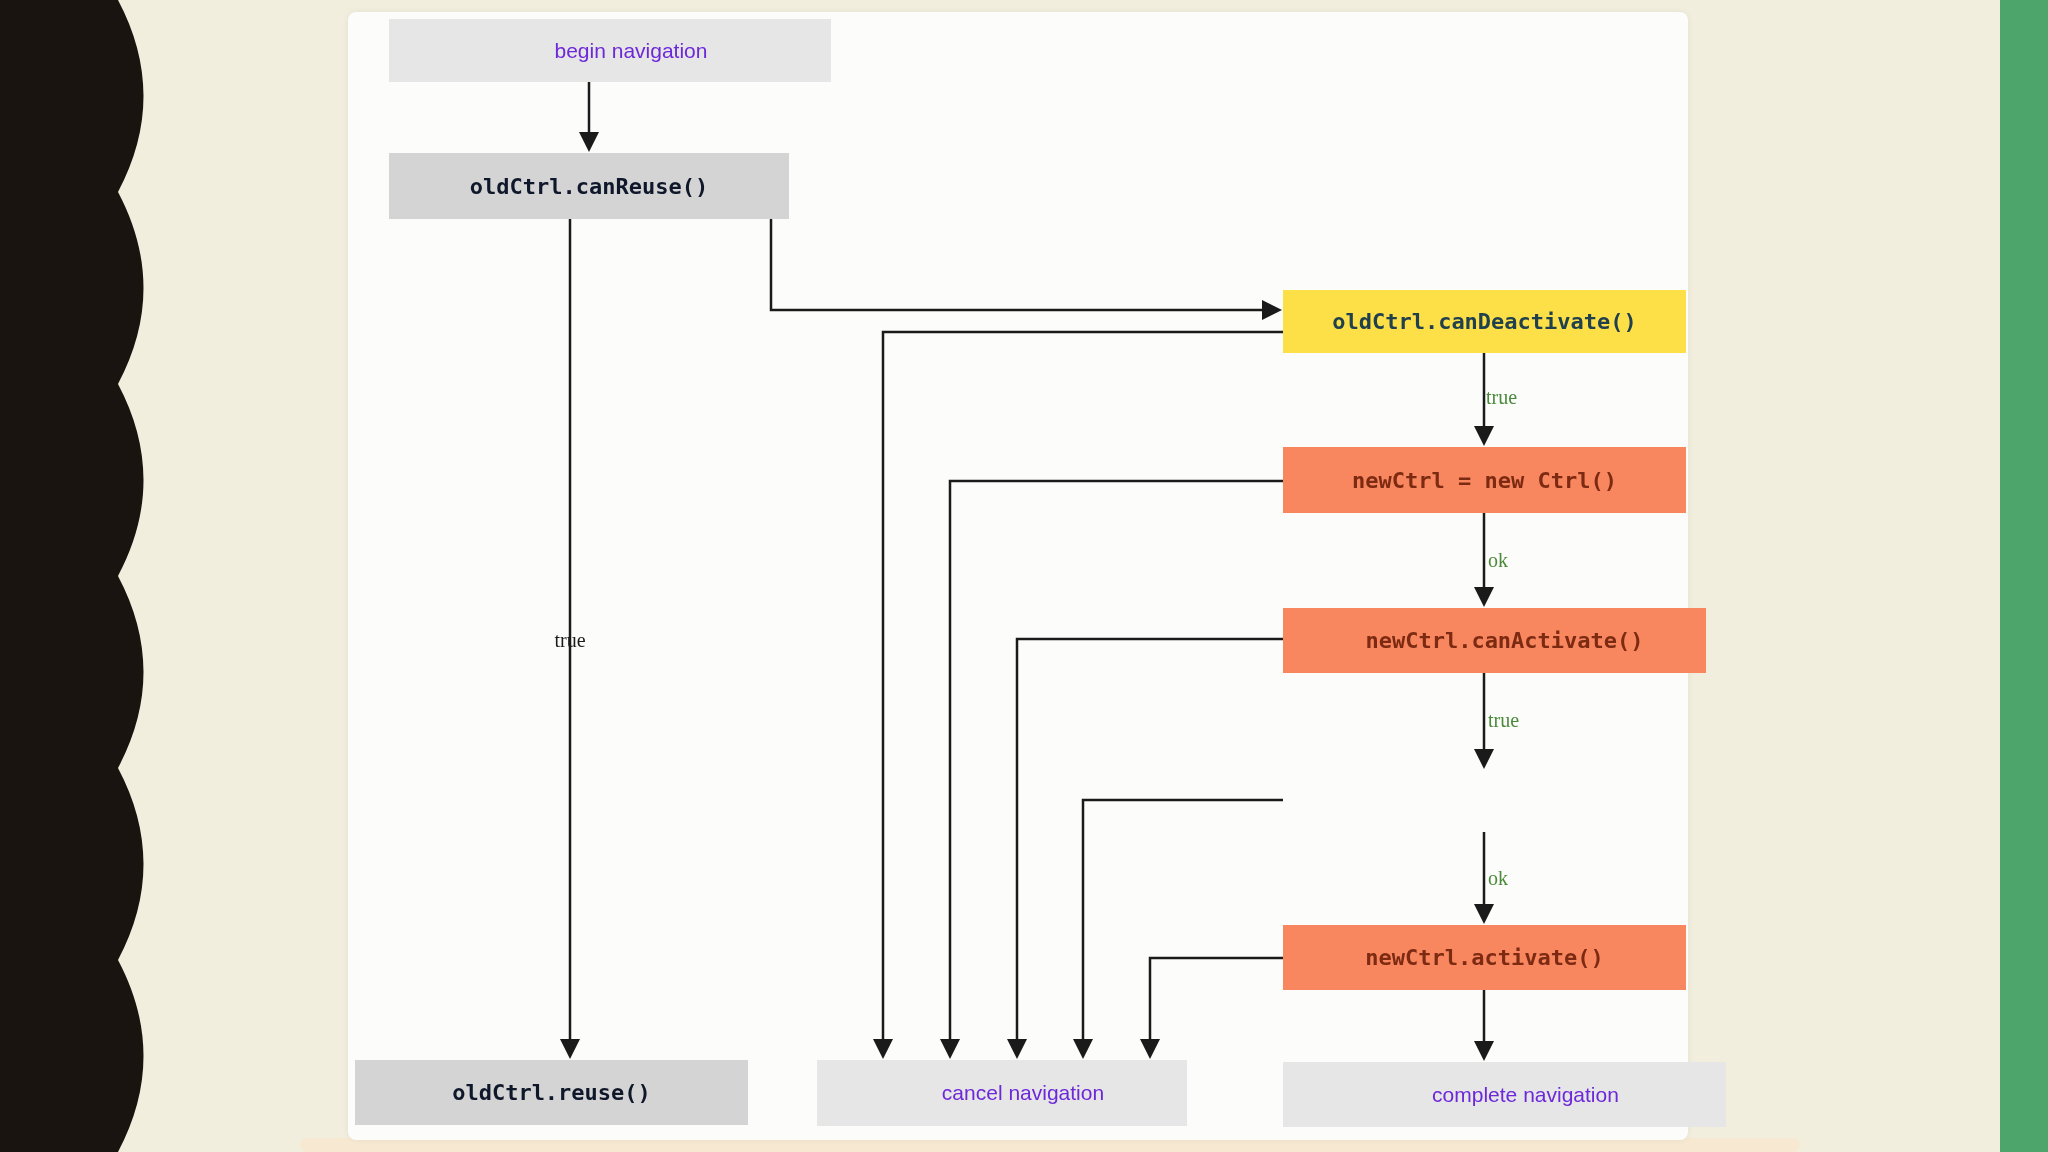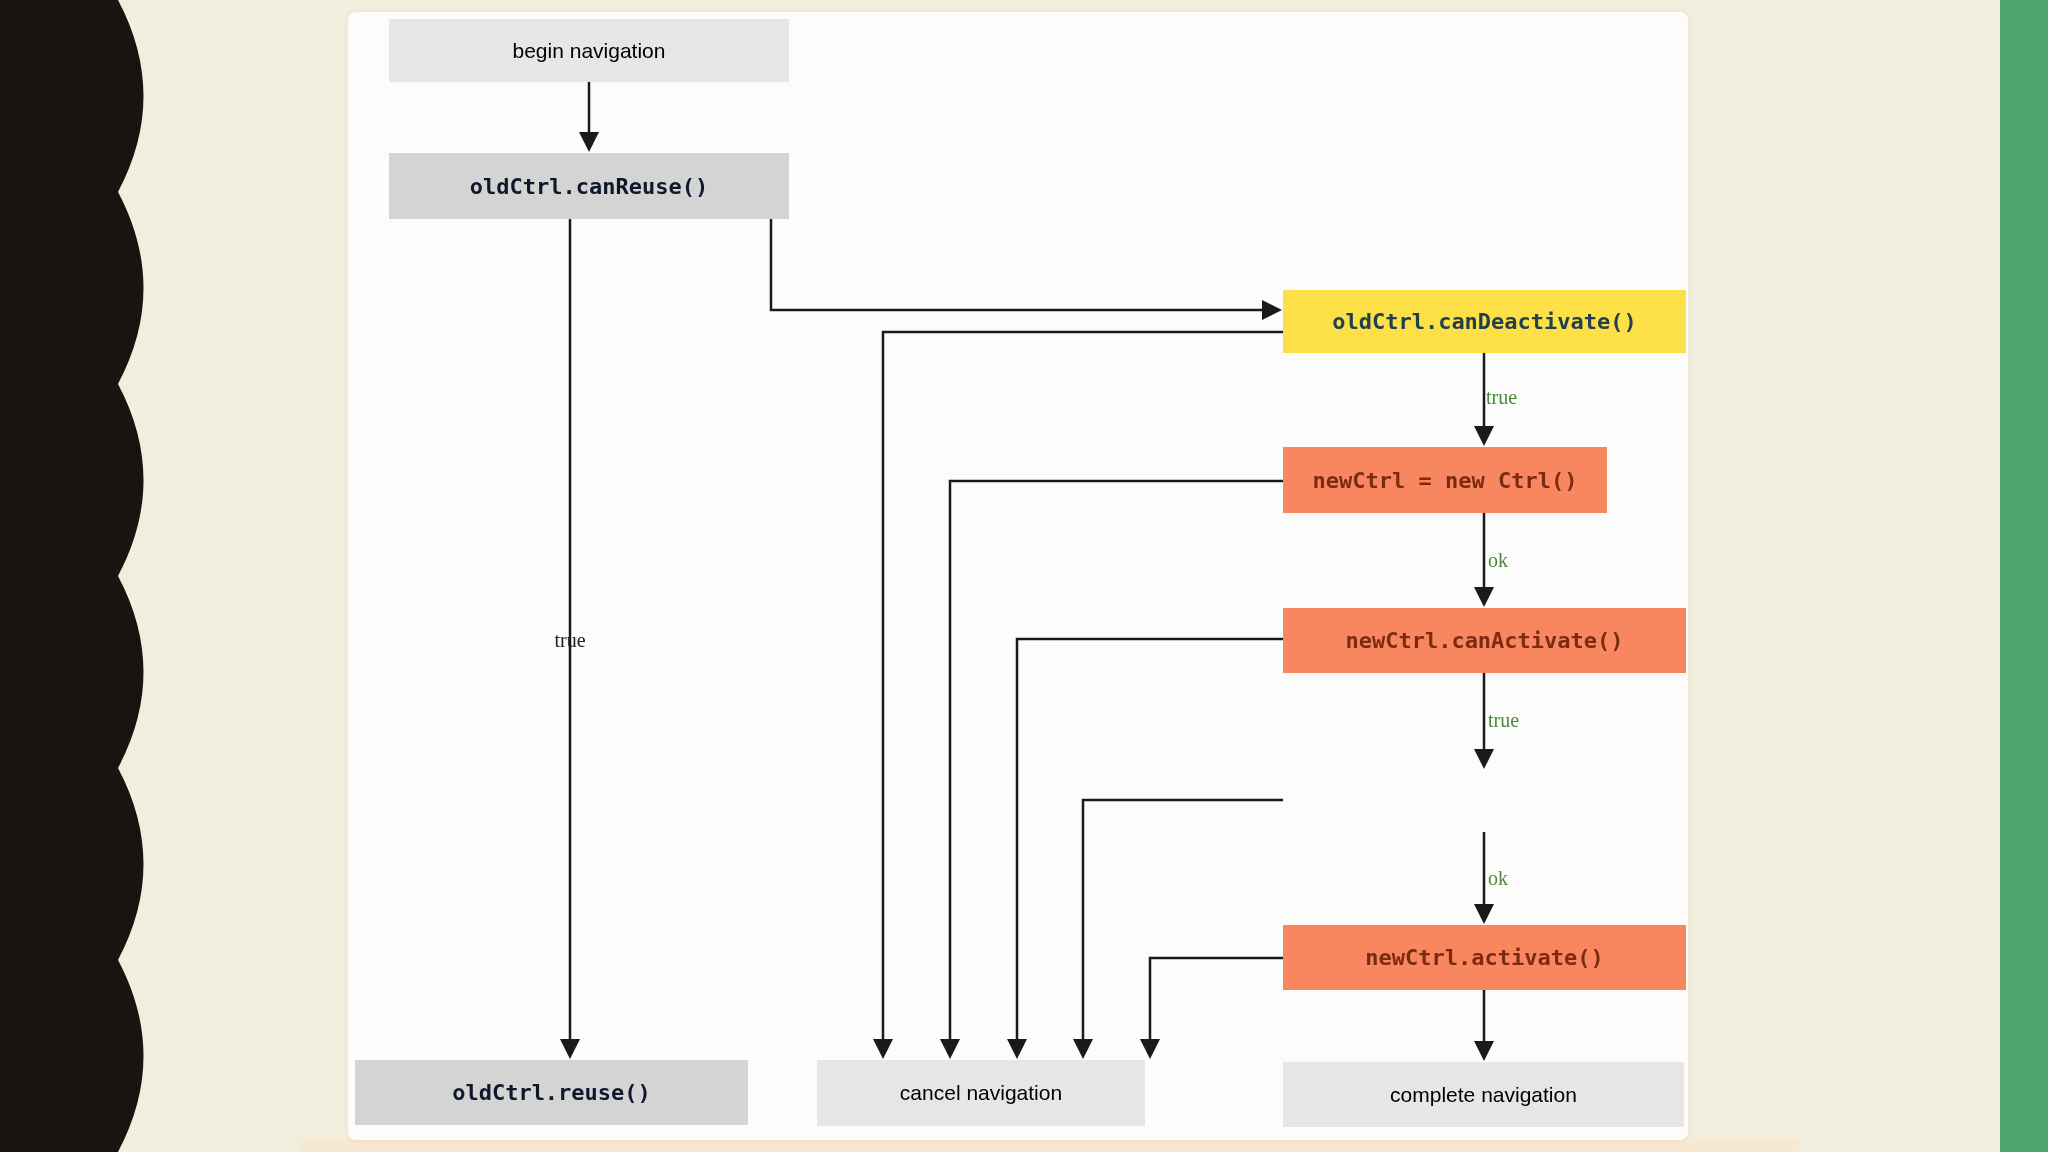--- a/index.html
+++ b/index.html
@@ -8,21 +8,21 @@
   .wave{position:absolute;left:0;top:0;}
   .stripe{position:absolute;top:0;right:0;width:48px;height:1152px;background:#4ea56b;}
   .bottom-glow{position:absolute;left:300px;top:1138px;width:1500px;height:14px;
          background:#f8e7cf;opacity:.85;border-radius:7px;}
   .panel{position:absolute;left:348px;top:12px;width:1340px;height:1128px;
          background:#fcfcfb;border-radius:8px;box-shadow:0 0 6px rgba(0,0,0,0.06);}
   .edges{position:absolute;left:0;top:0;}
   .node{position:absolute;display:flex;align-items:center;justify-content:center;
         text-align:center;white-space:pre;}
   .code{font-family:"DejaVu Sans Mono",monospace;font-weight:bold;font-size:22px;}
-  .plain{font-family:"Liberation Sans",sans-serif;font-size:21px;color:#000000;}
+  .plain{font-family:"Liberation Sans",sans-serif;font-size:21px;color:#6d28d9;padding-left:42px;}
   .gray-dark{background:#d4d4d4;color:#0f172a;}
   .gray-light{background:#e6e6e6;}
   .blue{background:#fde047;color:#21404e;}
   .orange{background:#f8875f;color:#7c2a12;}
   .edge-label{position:absolute;height:24px;line-height:24px;
         font-family:"Liberation Serif",serif;font-size:20px;}
   .lbl-black{color:#1c1c1c;width:60px;text-align:center;}
   .lbl-green{color:#4a8a3a;}
 </style>
 </head>
@@ -69,23 +69,23 @@
         <path d="M935 946 H802 V1043" marker-end="url(#arr)"></path>
       </g>
     </svg>
 
     <div class="node plain gray-light" style="left:41px;top:7px;width:400px;height:63px;">begin navigation</div>
 
     <div class="node code gray-dark" style="left:41px;top:141px;width:400px;height:66px;">oldCtrl.canReuse()</div>
 
     <div class="node code blue" style="left:935px;top:278px;width:403px;height:63px;">oldCtrl.canDeactivate()</div>
 
-    <div class="node code orange" style="left:935px;top:435px;width:324px;height:66px;">newCtrl = new Ctrl()</div>
+    <div class="node code orange" style="left:935px;top:435px;width:403px;height:66px;">newCtrl = new Ctrl()</div>
 
-    <div class="node code orange" style="left:935px;top:596px;width:403px;height:65px;">newCtrl.canActivate()</div>
+    <div class="node code orange" style="left:935px;top:596px;width:403px;height:65px;padding-left:20px;">newCtrl.canActivate()</div>
 
 
     <div class="node code orange" style="left:935px;top:913px;width:403px;height:65px;">newCtrl.activate()</div>
 
     <div class="node code gray-dark" style="left:7px;top:1048px;width:393px;height:65px;">oldCtrl.reuse()</div>
 
     <div class="node plain gray-light" style="left:469px;top:1048px;width:328px;height:66px;">cancel navigation</div>
 
     <div class="node plain gray-light" style="left:935px;top:1050px;width:401px;height:65px;">complete navigation</div>
 

